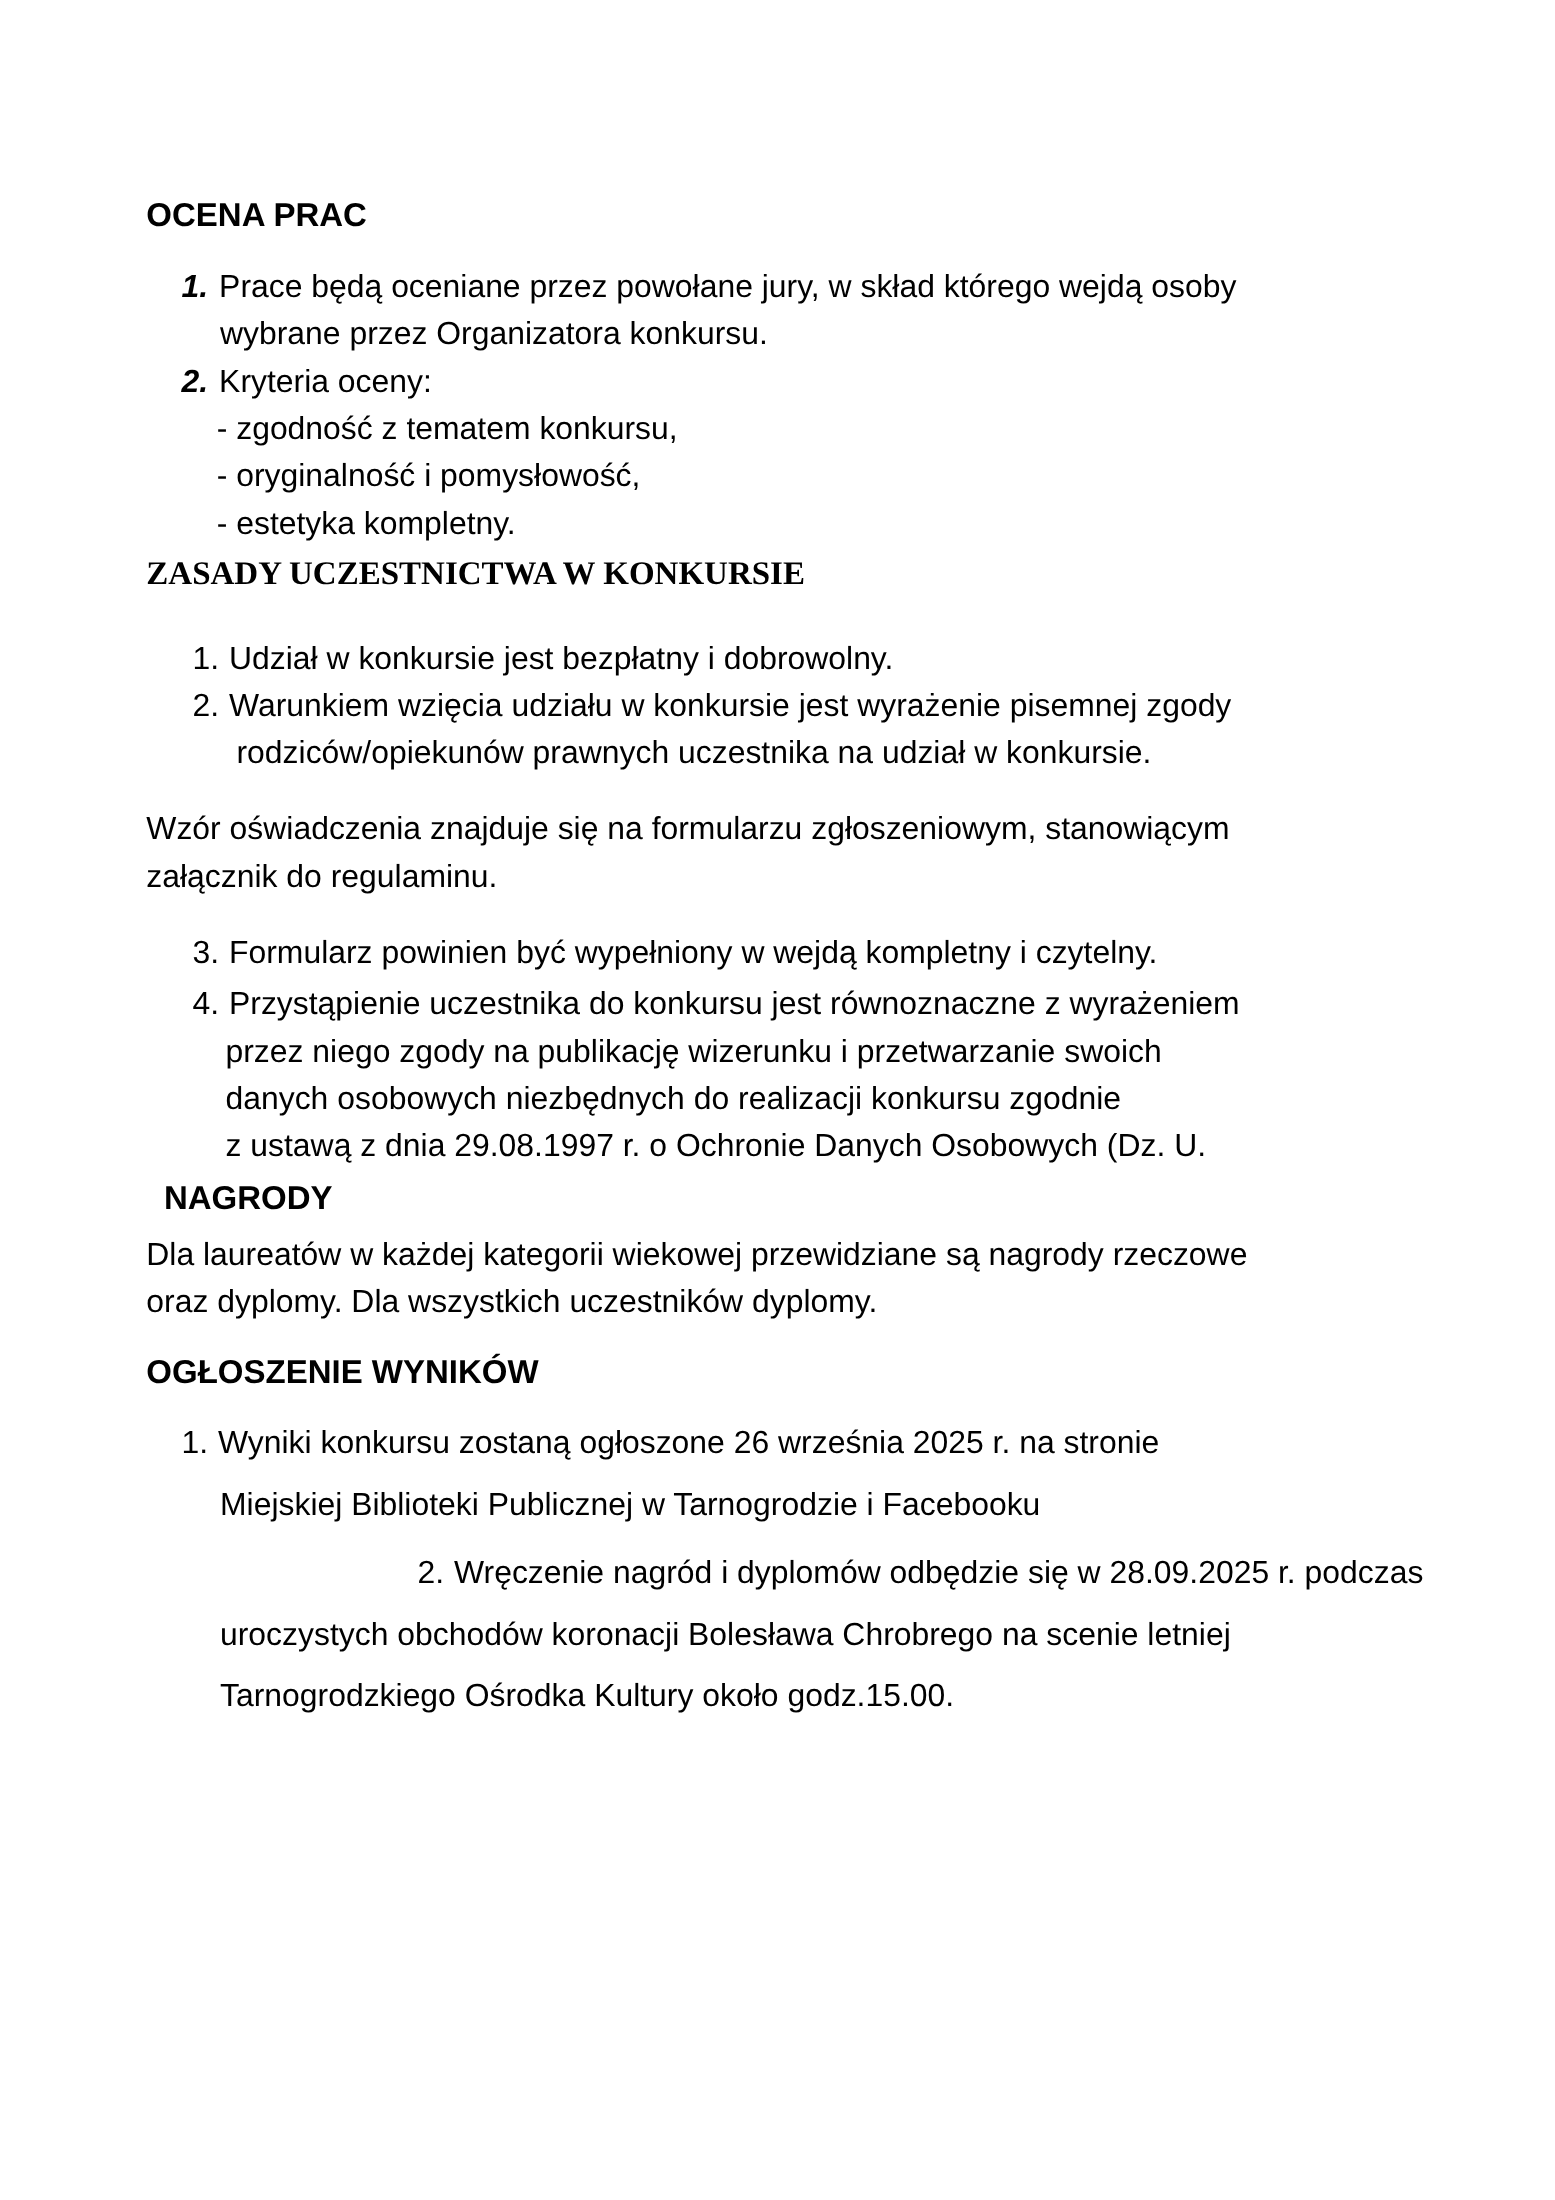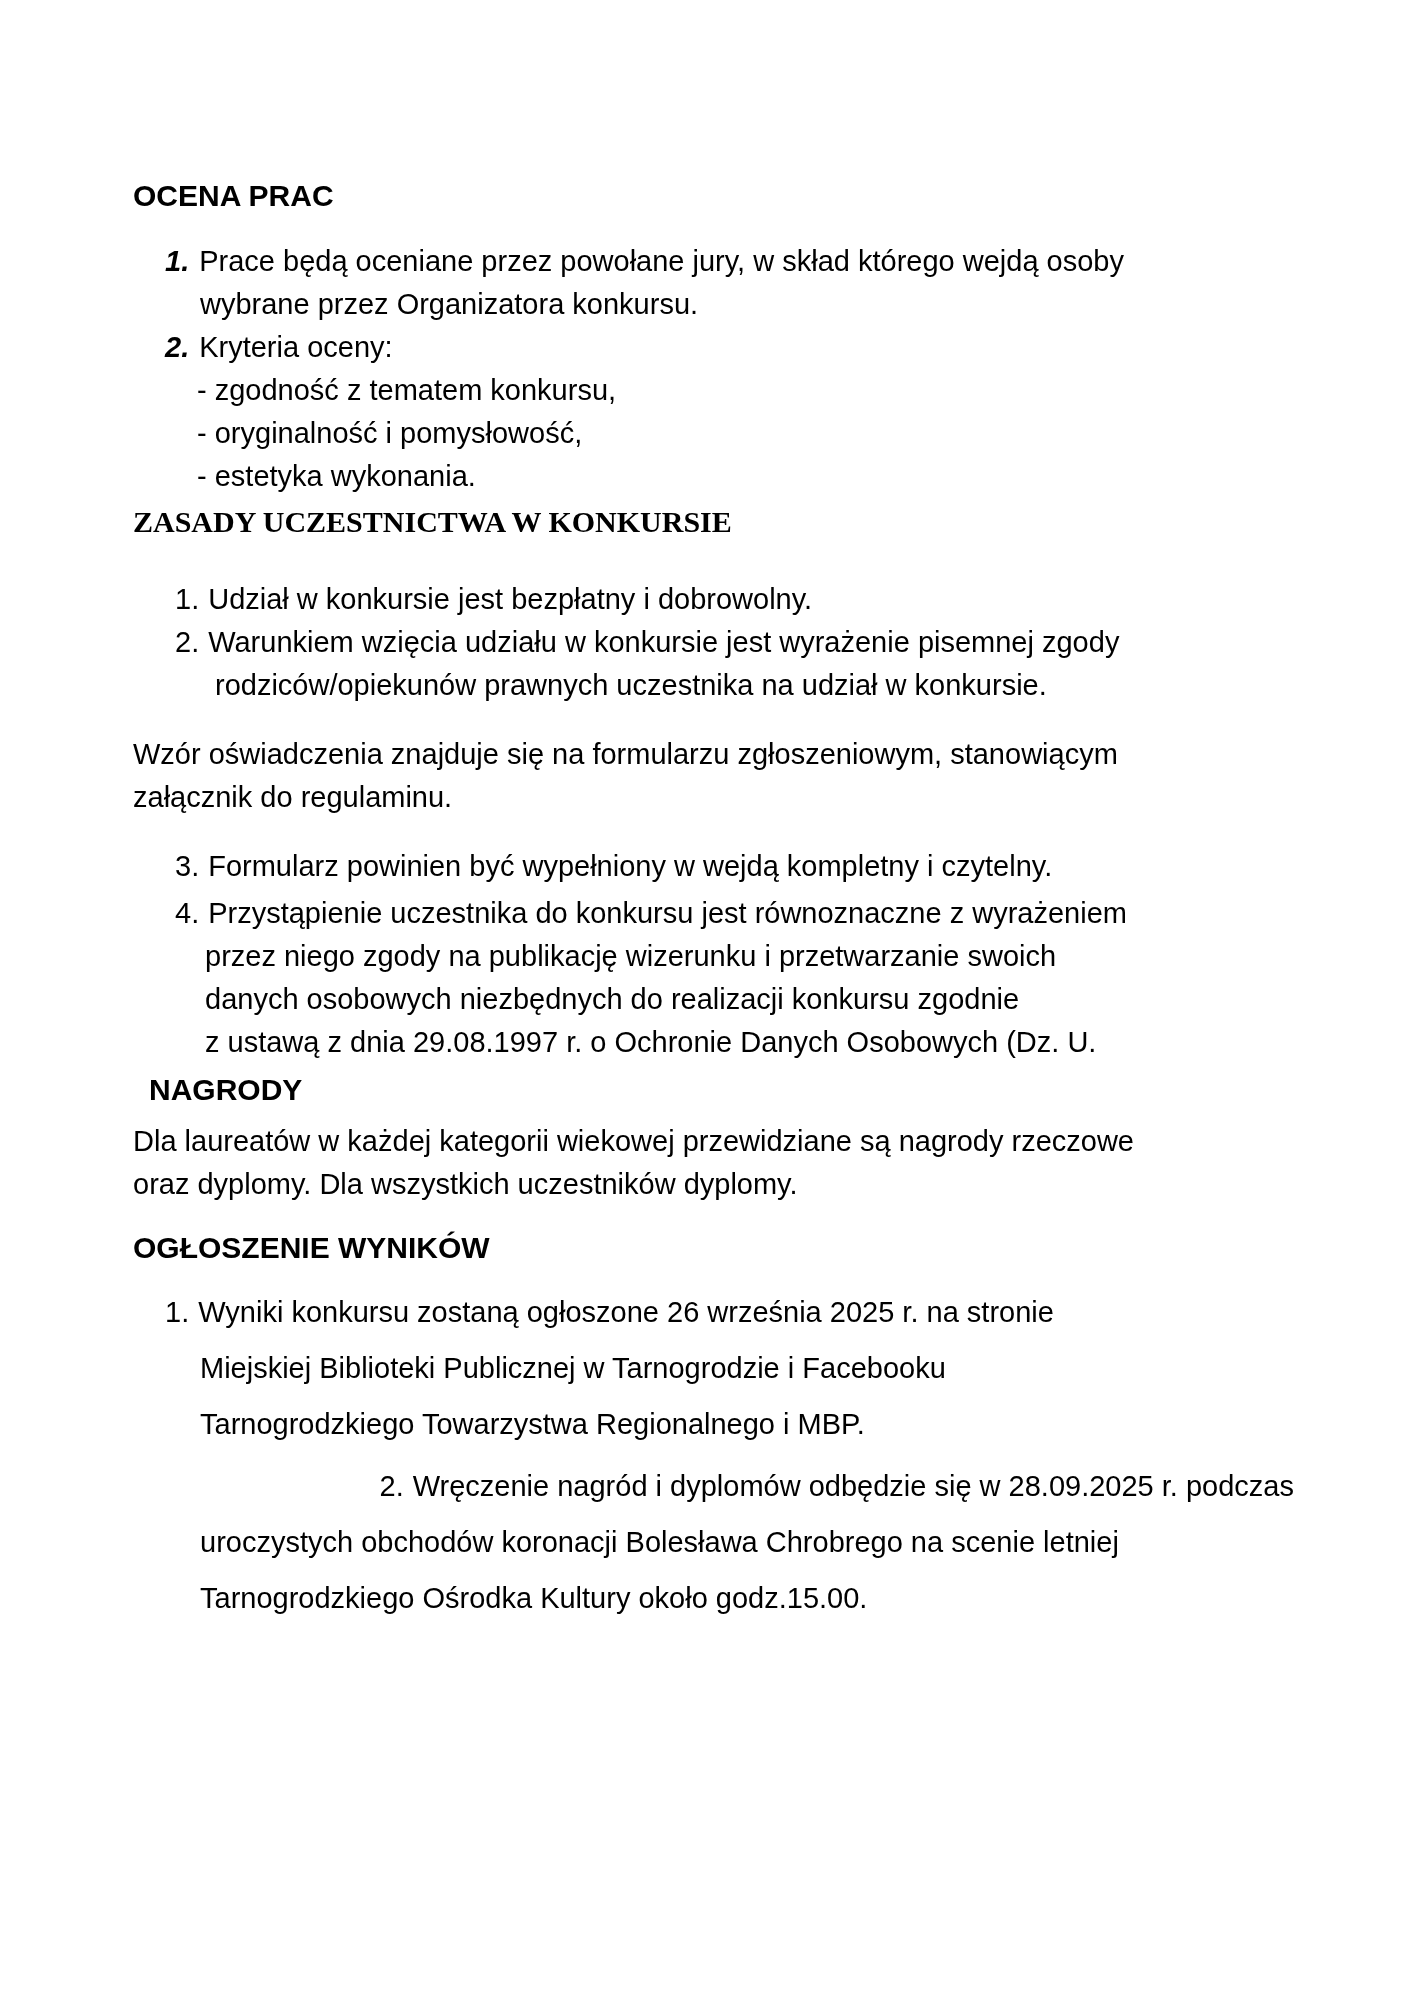--- a/index.html
+++ b/index.html
@@ -68,21 +68,21 @@
   <div class="line ind-num1">
     <span class="num-bi">1.</span><span>Prace będą oceniane przez powołane jury, w skład którego wejdą osoby</span>
   </div>
   <div class="line ind-cont1">wybrane przez Organizatora konkursu.</div>
 
   <div class="line ind-num1">
     <span class="num-bi">2.</span><span>Kryteria oceny:</span>
   </div>
   <div class="line ind-dash">- zgodność z tematem konkursu,</div>
   <div class="line ind-dash">- oryginalność i pomysłowość,</div>
-  <div class="line ind-dash">- estetyka wykonania.</div>
+  <div class="line ind-dash">- estetyka kompletny.</div>
 
   <div class="heading h-zasady">ZASADY UCZESTNICTWA W KONKURSIE</div>
 
   <div class="line ind-num2">
     <span class="num">1.</span><span>Udział w konkursie jest bezpłatny i dobrowolny.</span>
   </div>
 
   <div class="line ind-num2">
     <span class="num">2.</span><span>Warunkiem wzięcia udziału w konkursie jest wyrażenie pisemnej zgody</span>
   </div>
@@ -106,21 +106,20 @@
   <div class="line">Dla laureatów w każdej kategorii wiekowej przewidziane są nagrody rzeczowe</div>
   <div class="line">oraz dyplomy. Dla wszystkich uczestników dyplomy.</div>
 
   <div class="heading h-wyniki">OGŁOSZENIE WYNIKÓW</div>
 
   <div class="wide">
     <div class="line ind-num1">
       <span class="num">1.</span><span>Wyniki konkursu zostaną ogłoszone 26 września 2025 r. na stronie</span>
     </div>
     <div class="line ind-cont1">Miejskiej Biblioteki Publicznej w Tarnogrodzie i Facebooku</div>
-    <div class="line ind-cont1">Tarnogrodzkiego Towarzystwa Regionalnego i MBP.</div>
 
     <div class="line ind-num1 mt-wyniki2">
       <span class="num">2.</span><span>Wręczenie nagród i dyplomów odbędzie się w 28.09.2025 r. podczas</span>
     </div>
     <div class="line ind-cont1">uroczystych obchodów koronacji Bolesława Chrobrego na scenie letniej</div>
     <div class="line ind-cont1">Tarnogrodzkiego Ośrodka Kultury około godz.15.00.</div>
   </div>
 
 </div>
 

